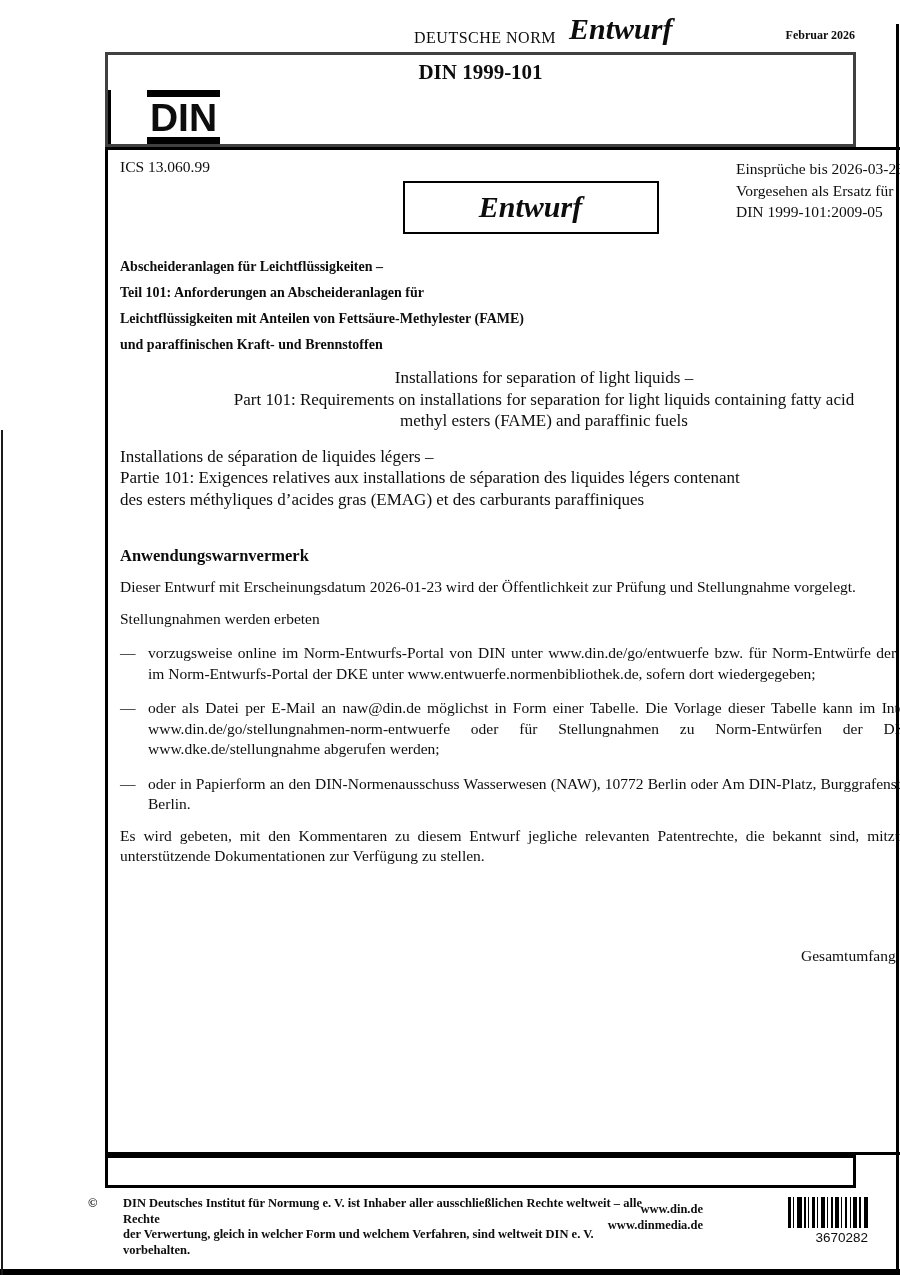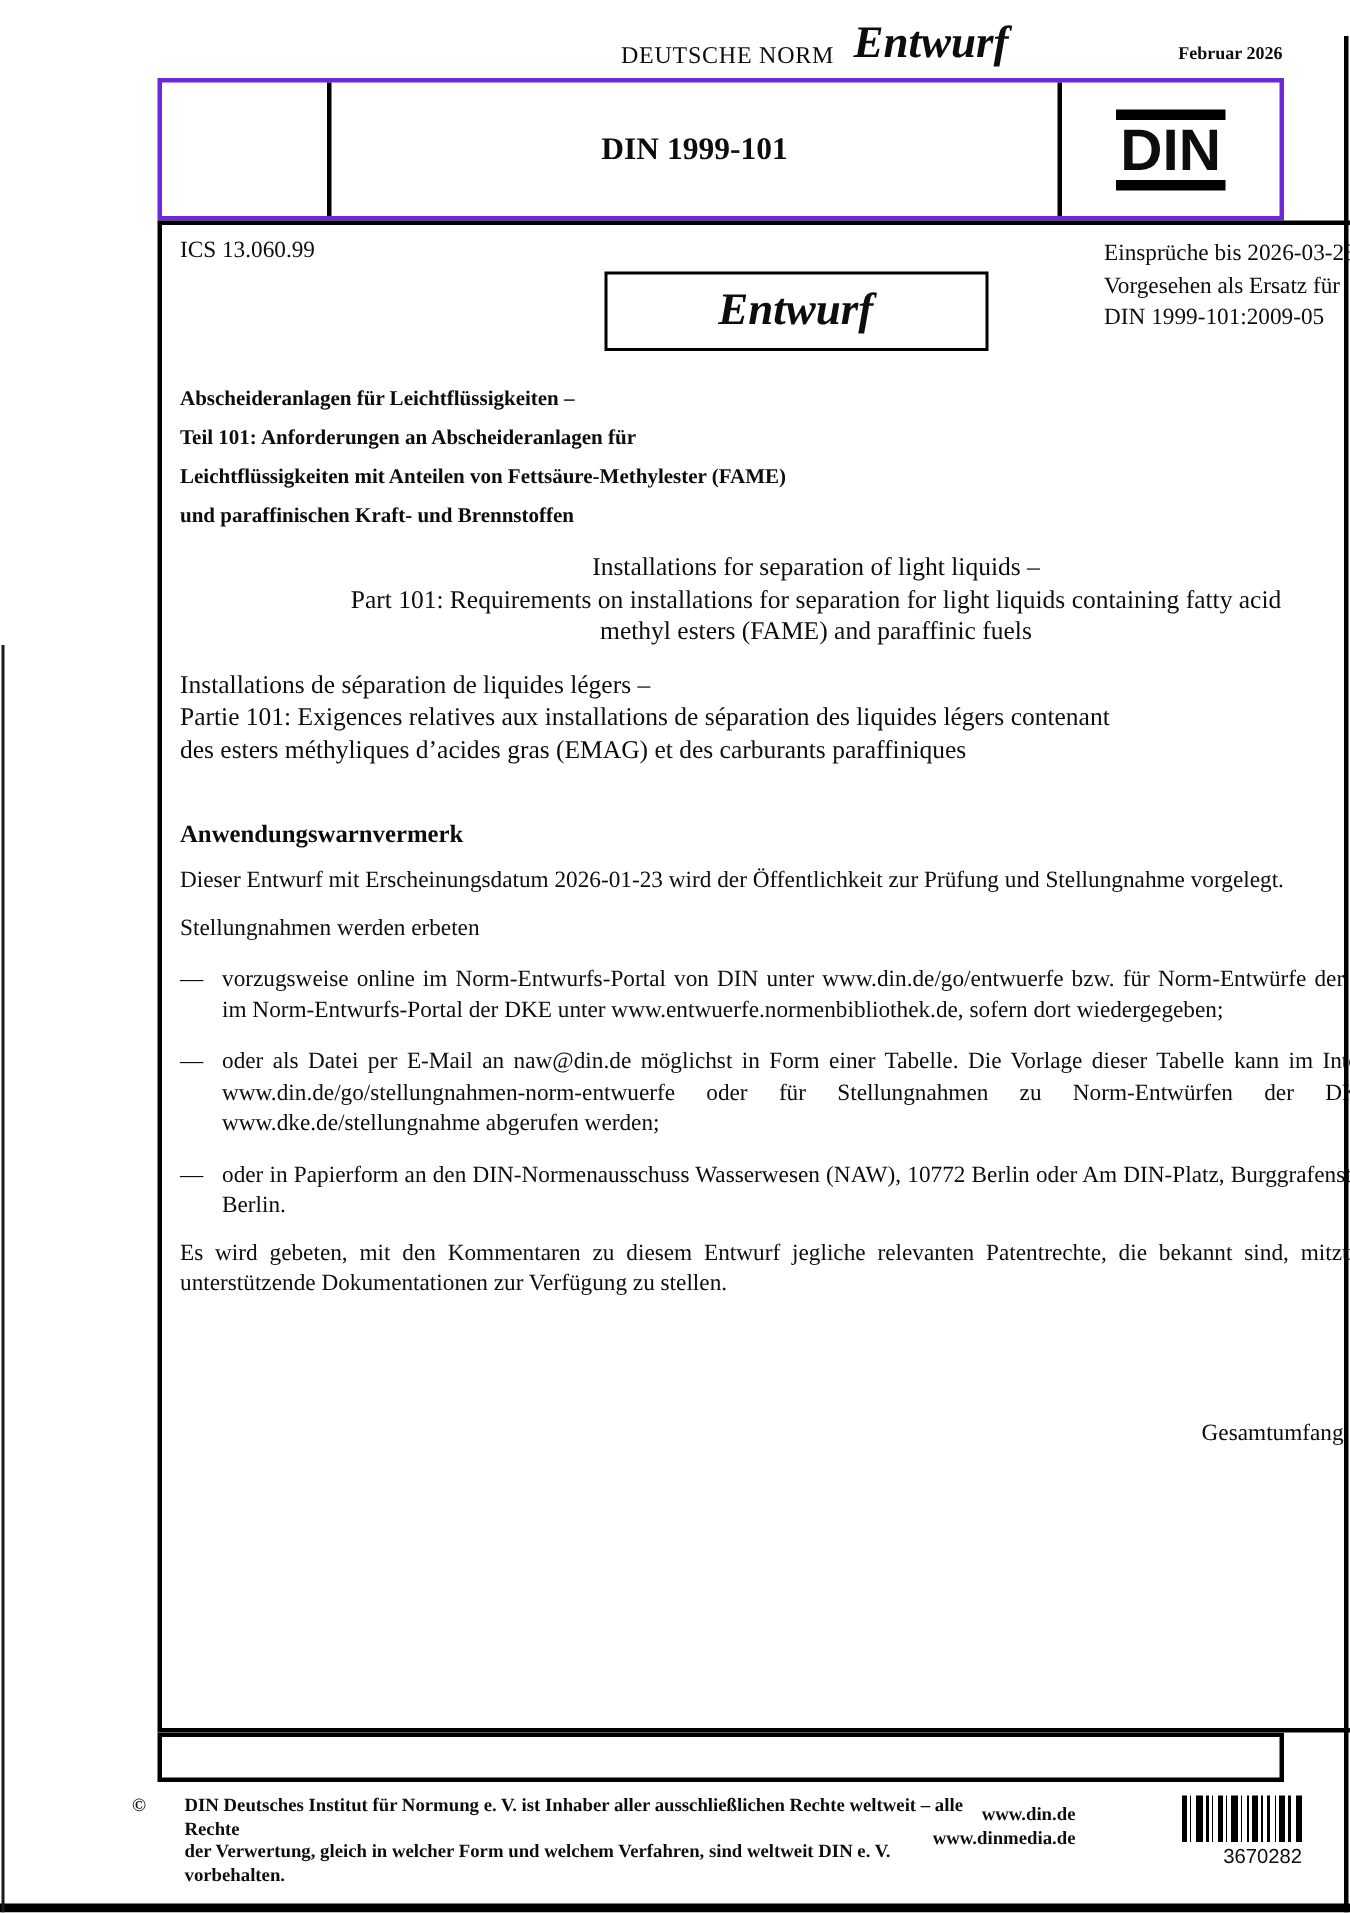--- a/index.html
+++ b/index.html
@@ -10,21 +10,21 @@
   }
   .page{position:absolute;inset:0;overflow:hidden;}
 
   
   .kicker{position:absolute;left:414px;top:29px;font-size:16px;letter-spacing:.5px;}
   .masthead-draft{position:absolute;left:569px;top:12px;font-size:30px;font-weight:bold;font-style:italic;}
   .issue-date{position:absolute;right:45px;top:28px;font-size:12px;font-weight:bold;}
 
   
   .header-box{position:absolute;left:105px;top:52px;width:751px;height:95px;
-    border:3px solid #6d28d9;box-sizing:border-box;display:flex;}
+    border:3px solid #404040;box-sizing:border-box;display:flex;flex-direction:column;}
   .hb-left{width:110px;border-right:3px solid #000;}
   .hb-mid{flex:1;display:flex;align-items:center;justify-content:center;
     font-size:21px;font-weight:bold;}
   .hb-right{width:145px;border-left:3px solid #000;display:flex;align-items:center;justify-content:center;}
   .din-logo{font-family:"Liberation Sans","DejaVu Sans",sans-serif;font-weight:bold;
     font-size:39px;line-height:1;border-top:7px solid #000;border-bottom:7px solid #000;
     padding:1px 3px 0 3px;}
 
   
   .main-box{position:absolute;left:105px;top:147px;width:878px;height:1008px;
@@ -51,21 +51,21 @@
   .extent{margin-top:80px;text-align:right;padding-right:18px;font-size:15.5px;}
 
   .thin-box{position:absolute;left:105px;top:1155px;width:751px;height:33px;
     border:3px solid #000;box-sizing:border-box;background:#fff;}
 
   
   .copyright{position:absolute;left:67px;top:1196px;width:575px;
     font-size:12.5px;font-weight:bold;line-height:15.5px;}
   .cr-row{display:flex;}
   .cr-sym{width:56px;flex:none;padding-left:21px;box-sizing:border-box;}
-  .websites{position:absolute;left:577px;top:1202px;width:140px;text-align:right;
+  .websites{position:absolute;left:563px;top:1202px;width:140px;text-align:right;
     font-size:12.5px;font-weight:bold;line-height:15.5px;}
   .barcode{position:absolute;left:788px;top:1197px;width:80px;height:31px;
     background-image:linear-gradient(90deg,
       #000 0 3px,#fff 3px 5px,#000 5px 6px,#fff 6px 9px,#000 9px 14px,#fff 14px 16px,
       #000 16px 18px,#fff 18px 20px,#000 20px 21px,#fff 21px 24px,#000 24px 27px,
       #fff 27px 29px,#000 29px 30px,#fff 30px 33px,#000 33px 37px,#fff 37px 39px,
       #000 39px 40px,#fff 40px 43px,#000 43px 45px,#fff 45px 47px,#000 47px 51px,
       #fff 51px 53px,#000 53px 54px,#fff 54px 57px,#000 57px 59px,#fff 59px 62px,
       #000 62px 63px,#fff 63px 65px,#000 65px 69px,#fff 69px 71px,#000 71px 73px,
       #fff 73px 76px,#000 76px 80px);}

